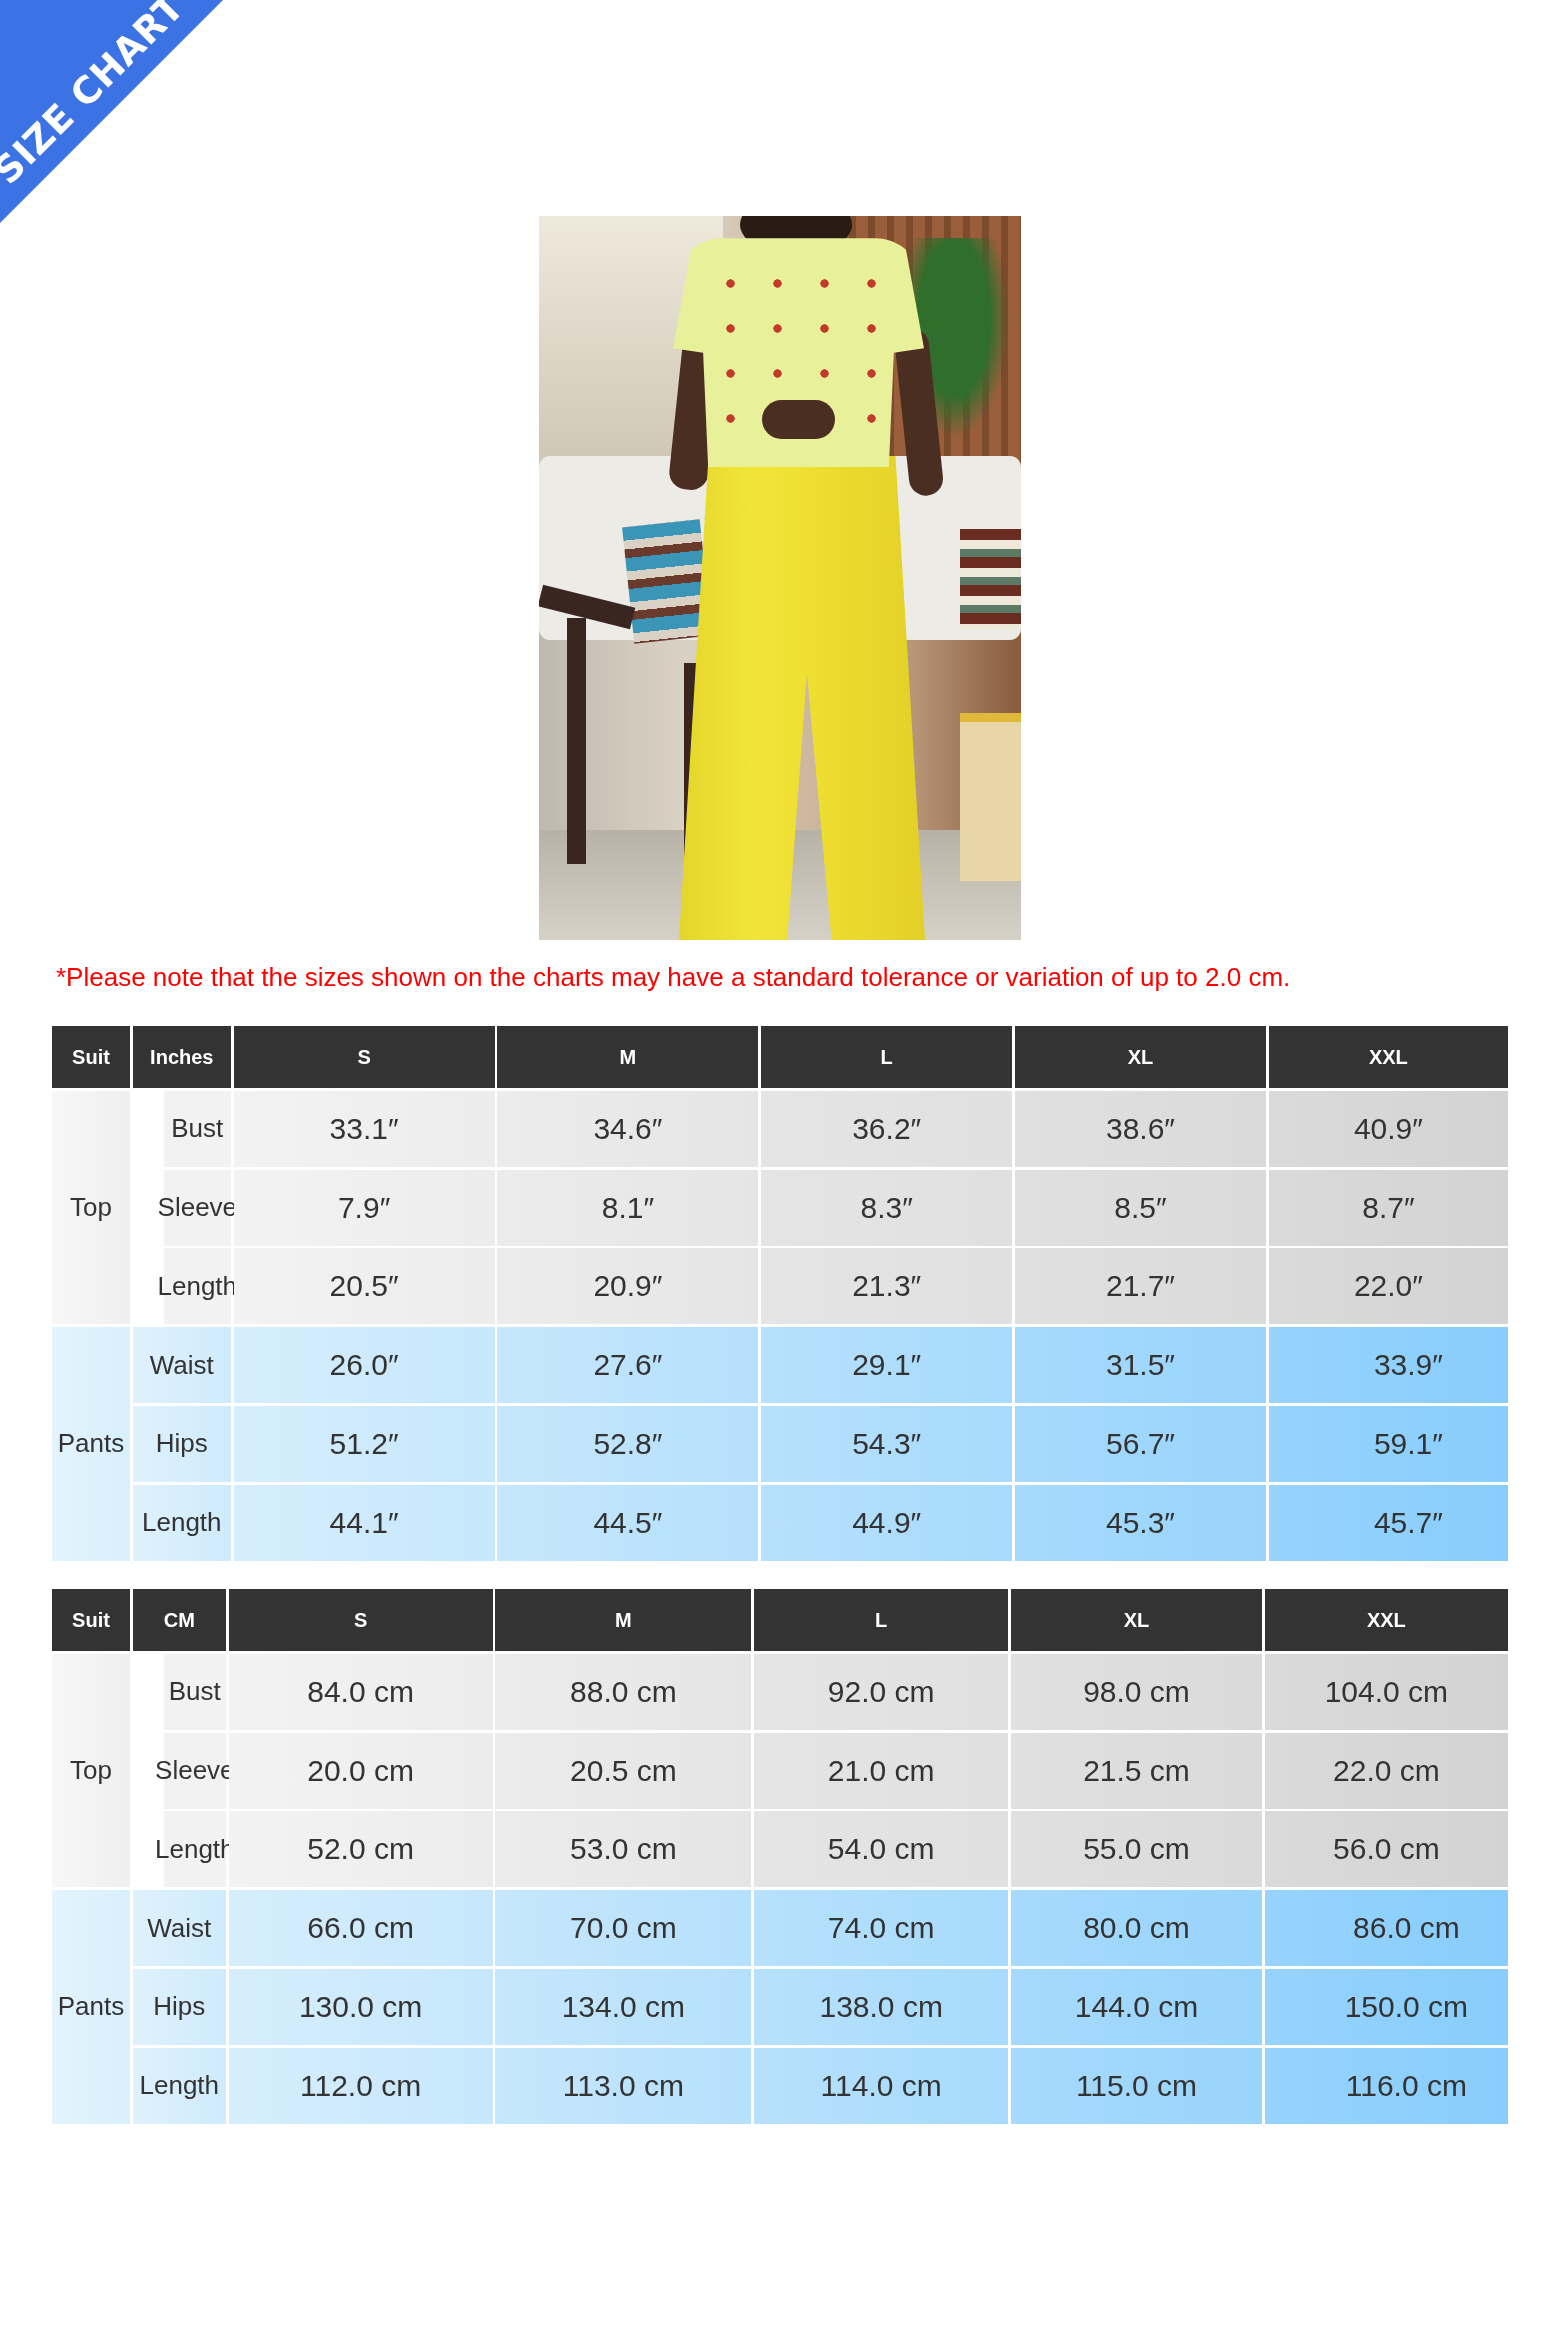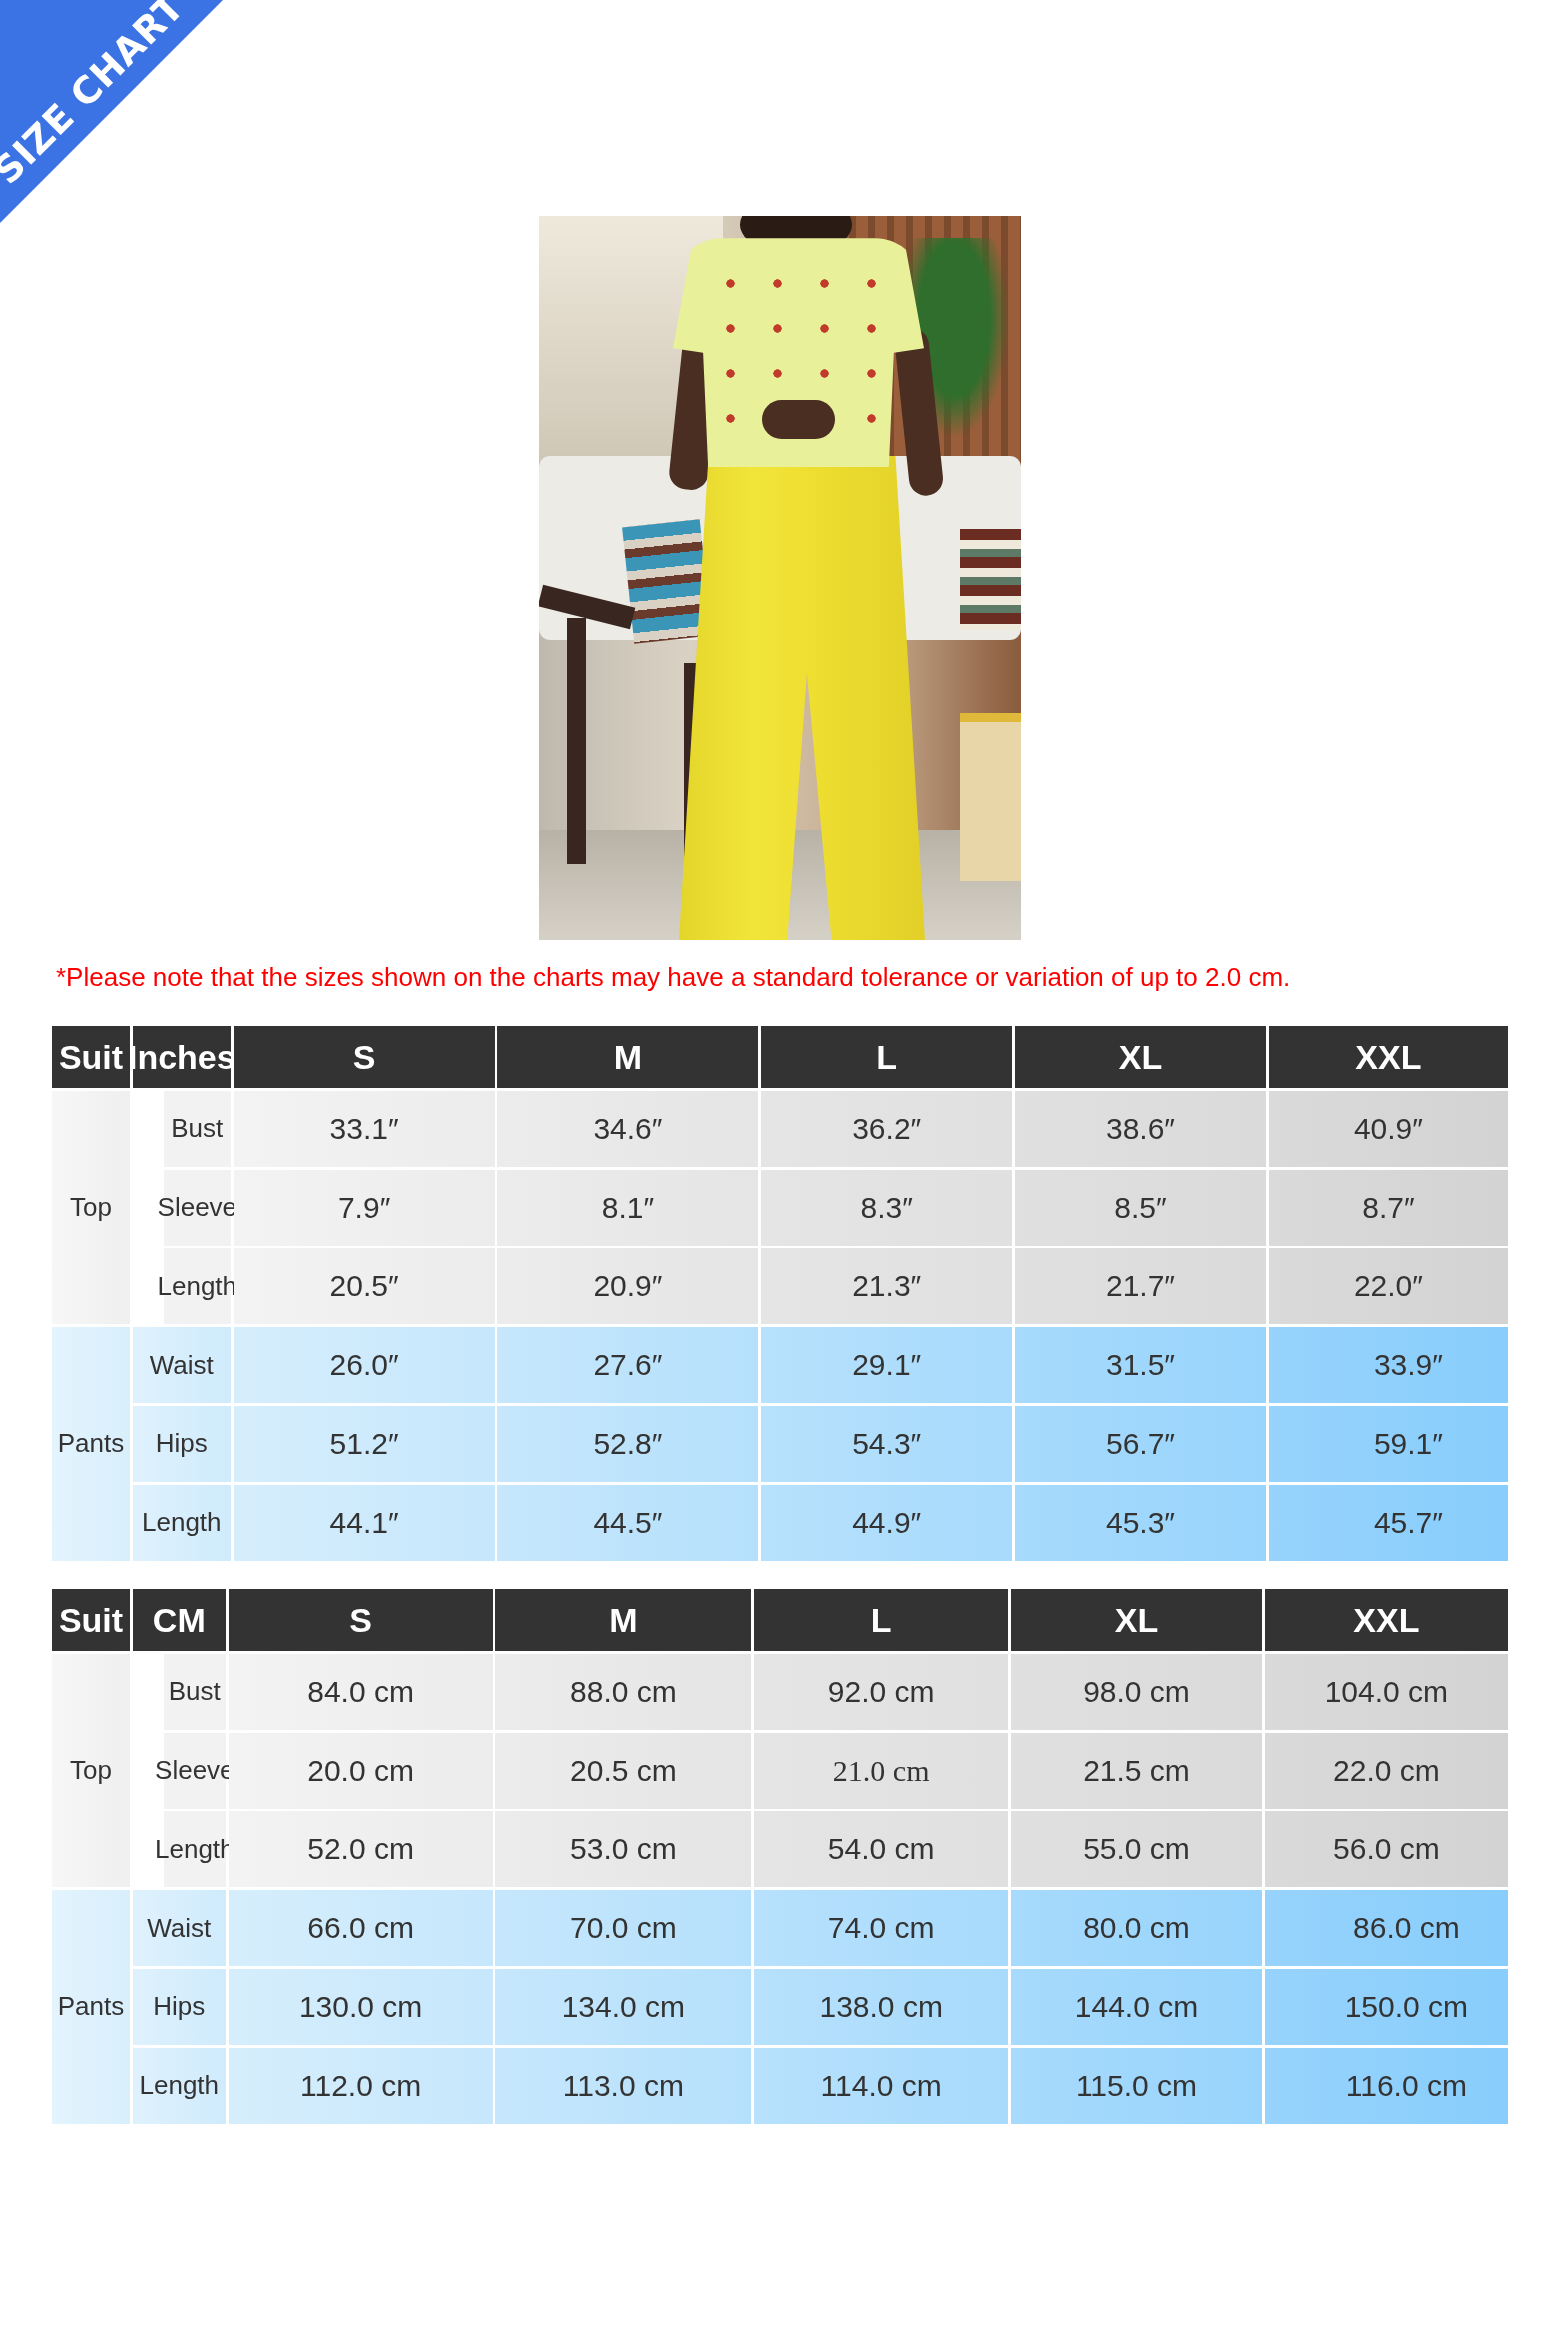--- a/index.html
+++ b/index.html
@@ -68,21 +68,21 @@
     display: grid;
     grid-template-columns: 78px 98px 261px 261px 251px 251px 1fr;
     grid-template-rows: 62px repeat(6, 76px);
     column-gap: 2.8px; row-gap: 2.8px;
     background: #ffffff;
   }
   .size-table.t1 { top: 1026px; }
   .size-table.t2 { top: 1589px; }
 
   .cell { display: flex; align-items: center; justify-content: center; text-align: center; }
-  .hcell { background: #333333; color: #ffffff; font-weight: bold; font-size: 34px; }
+  .hcell { background: #333333; color: #ffffff; font-weight: bold; font-size: 20px; }
   .suit-top { background: linear-gradient(90deg, #f7f7f7, #efefef); font-size: 26px; color: #333; grid-row: span 3; }
   .suit-pants { background: linear-gradient(90deg, #e3f4fd, #d8effc); font-size: 26px; color: #333; grid-row: span 3; }
   .mlabel { font-size: 26px; color: #333; }
   .mlabel.top { background: #f2f2f2; margin-left: 31px; }
   .mlabel.pants { background: linear-gradient(90deg, #dff1fd, #cfebfc); }
   .val { font-size: 30px; color: #333; }
 
   .top-c0 { background: linear-gradient(90deg, #f3f3f3, #ececec); }
   .top-c1 { background: linear-gradient(90deg, #ececec, #e5e5e5); }
   .top-c2 { background: linear-gradient(90deg, #e5e5e5, #e0e0e0); }
@@ -191,21 +191,21 @@
   <div class="cell mlabel top" style="grid-column:2; grid-row:2;">Bust</div>
   <div class="cell val top-c0" style="grid-column:3; grid-row:2;">84.0 cm</div>
   <div class="cell val top-c1" style="grid-column:4; grid-row:2;">88.0 cm</div>
   <div class="cell val top-c2" style="grid-column:5; grid-row:2;">92.0 cm</div>
   <div class="cell val top-c3" style="grid-column:6; grid-row:2;">98.0 cm</div>
   <div class="cell val top-c4" style="grid-column:7; grid-row:2;">104.0 cm</div>
 
   <div class="cell mlabel top" style="grid-column:2; grid-row:3;">Sleeve</div>
   <div class="cell val top-c0" style="grid-column:3; grid-row:3;">20.0 cm</div>
   <div class="cell val top-c1" style="grid-column:4; grid-row:3;">20.5 cm</div>
-  <div class="cell val top-c2" style="grid-column:5; grid-row:3;font-family:Liberation Serif, serif;">21.0 cm</div>
+  <div class="cell val top-c2" style="grid-column:5; grid-row:3;">21.0 cm</div>
   <div class="cell val top-c3" style="grid-column:6; grid-row:3;">21.5 cm</div>
   <div class="cell val top-c4" style="grid-column:7; grid-row:3;text-align:right;">22.0 cm</div>
 
   <div class="cell mlabel top" style="grid-column:2; grid-row:4;">Length</div>
   <div class="cell val top-c0" style="grid-column:3; grid-row:4;">52.0 cm</div>
   <div class="cell val top-c1" style="grid-column:4; grid-row:4;">53.0 cm</div>
   <div class="cell val top-c2" style="grid-column:5; grid-row:4;">54.0 cm</div>
   <div class="cell val top-c3" style="grid-column:6; grid-row:4;">55.0 cm</div>
   <div class="cell val top-c4" style="grid-column:7; grid-row:4;">56.0 cm</div>
 

